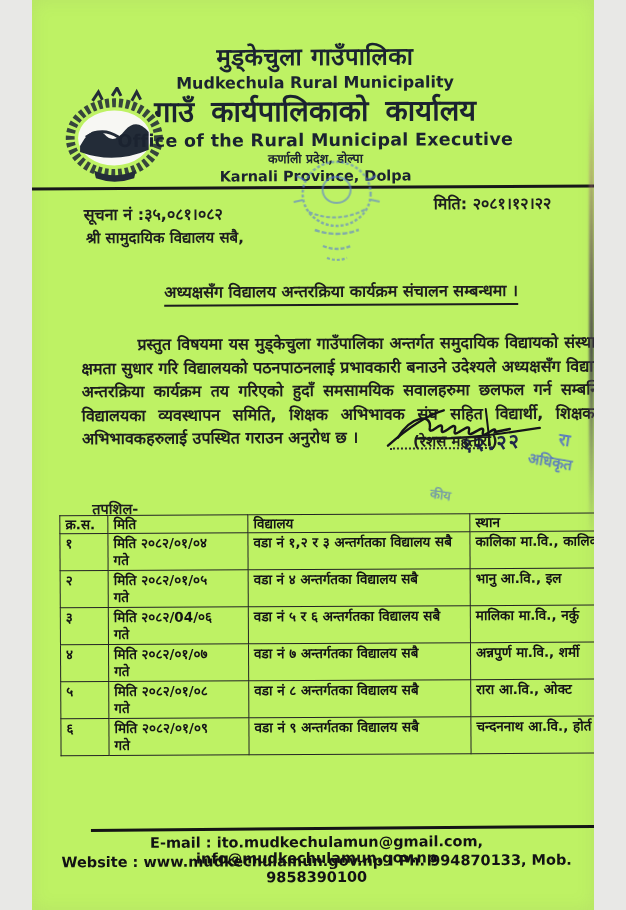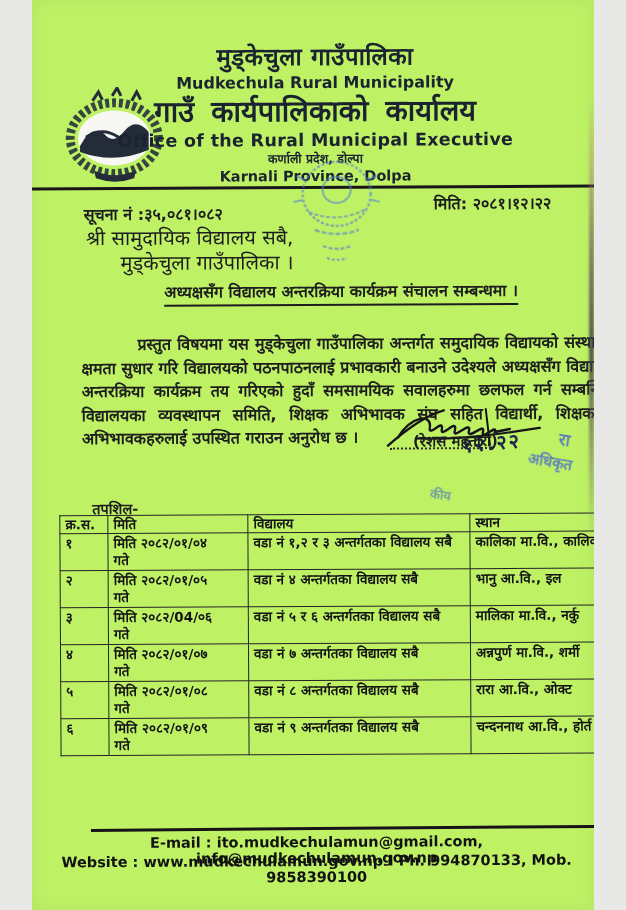--- a/index.html
+++ b/index.html
@@ -18,21 +18,21 @@
   .hdr .t3{font-size:29px;font-weight:700;line-height:37px;word-spacing:7px;}
   .hdr .t4{font-size:17.5px;font-weight:700;line-height:21px;letter-spacing:.3px;}
   .hdr .t5{font-size:12.5px;font-weight:700;line-height:16px;}
   .hdr .t6{font-size:14.5px;font-weight:700;line-height:18px;}
   .emblem{position:absolute;top:86px;left:33px;width:102px;height:104px;}
   .rule-top{position:absolute;top:186px;left:0;width:608px;height:3px;background:#17171a;}
 
   
   .notice{position:absolute;top:202px;left:53px;font-size:16px;font-weight:700;}
   .date{position:absolute;top:193px;left:403px;font-size:16px;font-weight:700;text-align:right;}
-  .addr{position:absolute;top:225px;left:55px;font-size:20px;font-weight:400;line-height:25px;text-align:right;}
+  .addr{position:absolute;top:225px;left:55px;font-size:15px;font-weight:700;line-height:25px;}
   .subject-wrap{position:absolute;top:280px;left:0;width:620px;text-align:center;}
   .subject{display:inline-block;font-size:16px;font-weight:700;border-bottom:2px solid #1d1d1f;padding-bottom:2px;}
 
   
   .letter-body{
     position:absolute;top:316px;left:50px;width:532px;
     font-size:16px;line-height:23.6px;font-weight:600;text-align:justify;text-indent:56px;
   }
   .letter-body .emph{font-weight:800;}
 
@@ -112,21 +112,20 @@
       <path d="M42 100 Q56 106 70 100" stroke="#5b7fd4" stroke-width="2.4" fill="none" stroke-dasharray="4 2"></path>
       <path d="M46 112 Q56 116 66 112" stroke="#5b7fd4" stroke-width="2.2" fill="none" stroke-dasharray="3 2"></path>
       <path d="M24 34 l-8 -4 M88 34 l8 -4 M22 54 l-9 2 M90 54 l9 2" stroke="#5b7fd4" stroke-width="2"></path>
     </svg>
 
     <div class="notice">सूचना नं :३५,०८१।०८२</div>
     <div class="date">मिति: २०८१।१२।२२</div>
 
     <div class="addr">
       <div>श्री सामुदायिक विद्यालय सबै,</div>
-      <div>मुड्केचुला गाउँपालिका ।</div>
     </div>
 
     <div class="subject-wrap">
       <span class="subject">अध्यक्षसँग विद्यालय अन्तरक्रिया कार्यक्रम संचालन सम्बन्धमा ।</span>
     </div>
 
     <p class="letter-body"><span>प्रस्तुत विषयमा यस मुड्केचुला गाउँपालिका अन्तर्गत समुदायिक विद्यायको संस्थागत क्षमता सुधार गरि विद्यालयको पठनपाठनलाई प्रभावकारी बनाउने उदेश्यले </span><span class="emph">अध्यक्षसँग विद्यालय अन्तरक्रिया</span><span> कार्यक्रम तय गरिएको हुदाँ समसामयिक सवालहरुमा छलफल गर्न सम्बन्धित विद्यालयका व्यवस्थापन समिति, शिक्षक अभिभावक संघ सहित विद्यार्थी, शिक्षक र अभिभावकहरुलाई उपस्थित गराउन अनुरोध छ ।</span></p>
 
     <svg class="sig-svg" viewBox="0 0 162 44">
       <path d="M6 40 C22 26 44 10 62 5" stroke="#15151a" stroke-width="2.4" fill="none" stroke-linecap="round"></path>

